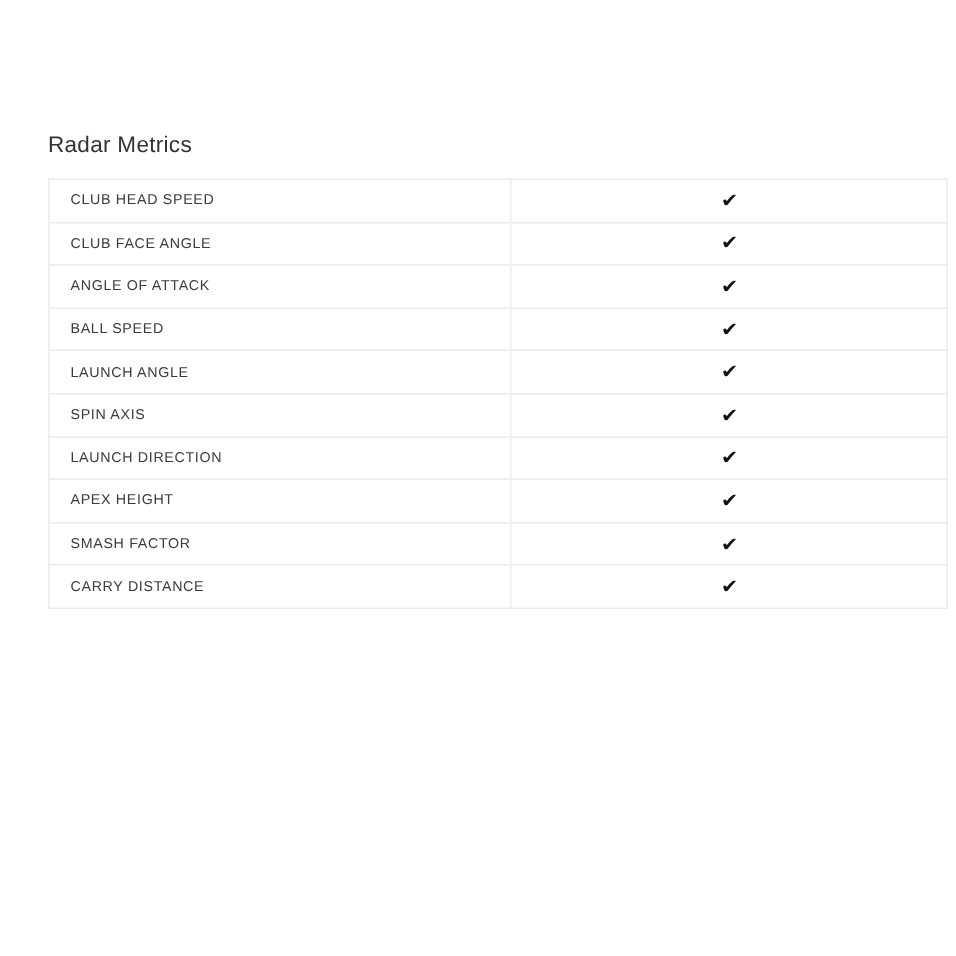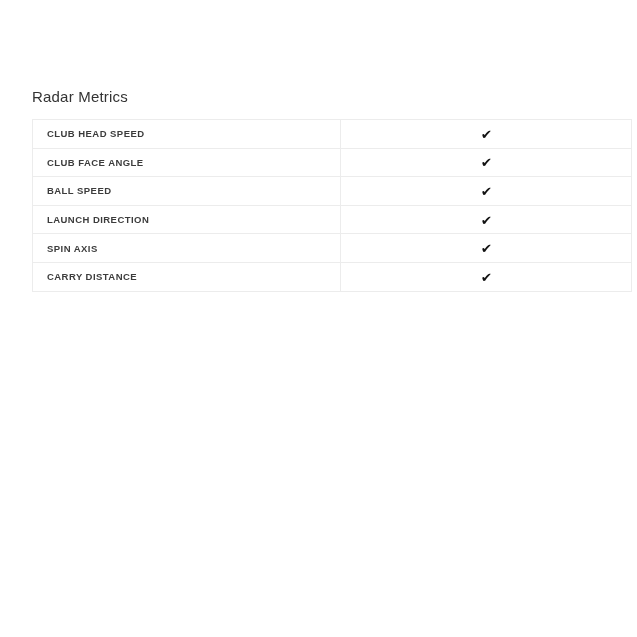--- a/index.html
+++ b/index.html
@@ -52,21 +52,21 @@
     vertical-align: middle;
   }
 
   td.metric-name {
     width: 293px;
     padding-left: 14px;
     font-size: 9.5px;
     letter-spacing: 0.45px;
     color: #3c3c3c;
     text-transform: uppercase;
-    font-weight: 700;
+    font-weight: 400;
     background: #ffffff;
   }
 
   td.metric-check {
     width: 290px;
     text-align: center;
     background: #ffffff;
   }
 
   .check-mark {
@@ -87,29 +87,45 @@
       <tbody>
           <tr>
             <td class="metric-name">CLUB HEAD SPEED</td>
             <td class="metric-check"><span class="check-mark">✔</span></td>
           </tr>
           <tr>
             <td class="metric-name">CLUB FACE ANGLE</td>
             <td class="metric-check"><span class="check-mark">✔</span></td>
           </tr>
           <tr>
+            <td class="metric-name">ANGLE OF ATTACK</td>
+            <td class="metric-check"><span class="check-mark">✔</span></td>
+          </tr>
+          <tr>
             <td class="metric-name">BALL SPEED</td>
+            <td class="metric-check"><span class="check-mark">✔</span></td>
+          </tr>
+          <tr>
+            <td class="metric-name">LAUNCH ANGLE</td>
+            <td class="metric-check"><span class="check-mark">✔</span></td>
+          </tr>
+          <tr>
+            <td class="metric-name">SPIN AXIS</td>
             <td class="metric-check"><span class="check-mark">✔</span></td>
           </tr>
           <tr>
             <td class="metric-name">LAUNCH DIRECTION</td>
             <td class="metric-check"><span class="check-mark">✔</span></td>
           </tr>
           <tr>
-            <td class="metric-name">SPIN AXIS</td>
+            <td class="metric-name">APEX HEIGHT</td>
+            <td class="metric-check"><span class="check-mark">✔</span></td>
+          </tr>
+          <tr>
+            <td class="metric-name">SMASH FACTOR</td>
             <td class="metric-check"><span class="check-mark">✔</span></td>
           </tr>
           <tr>
             <td class="metric-name">CARRY DISTANCE</td>
             <td class="metric-check"><span class="check-mark">✔</span></td>
           </tr>
         </tbody>
     </table>
   </div>
 </div>

